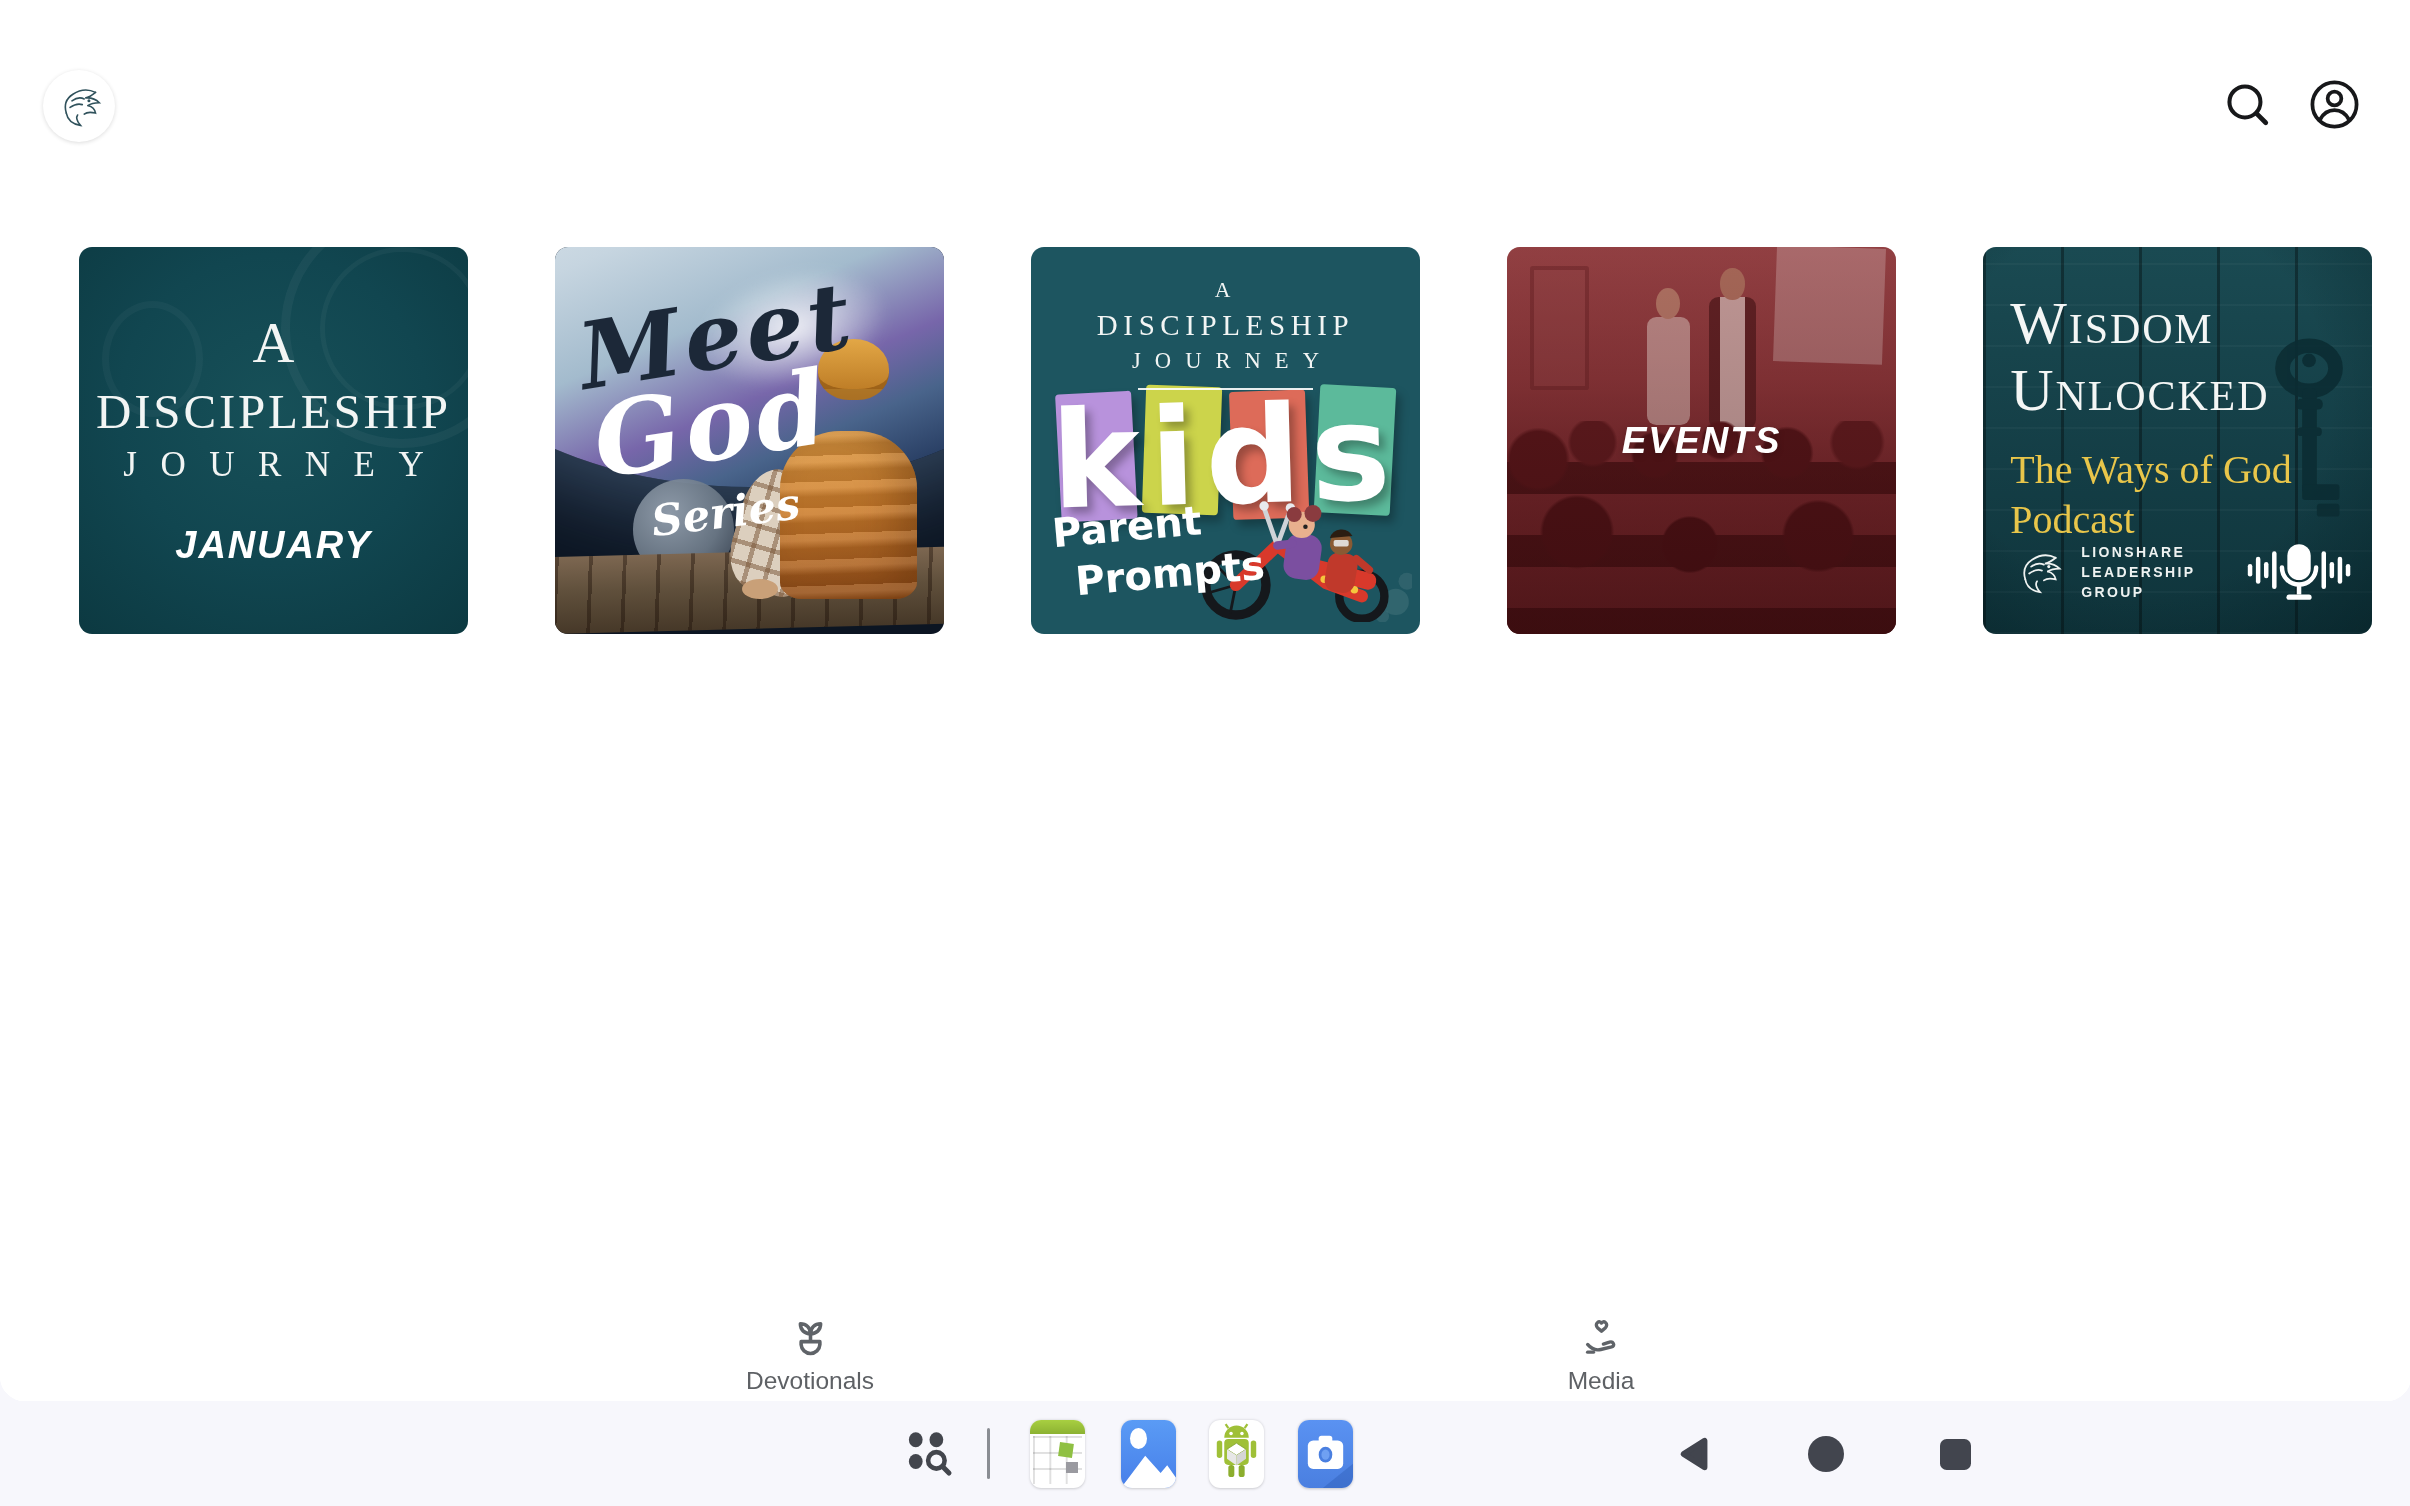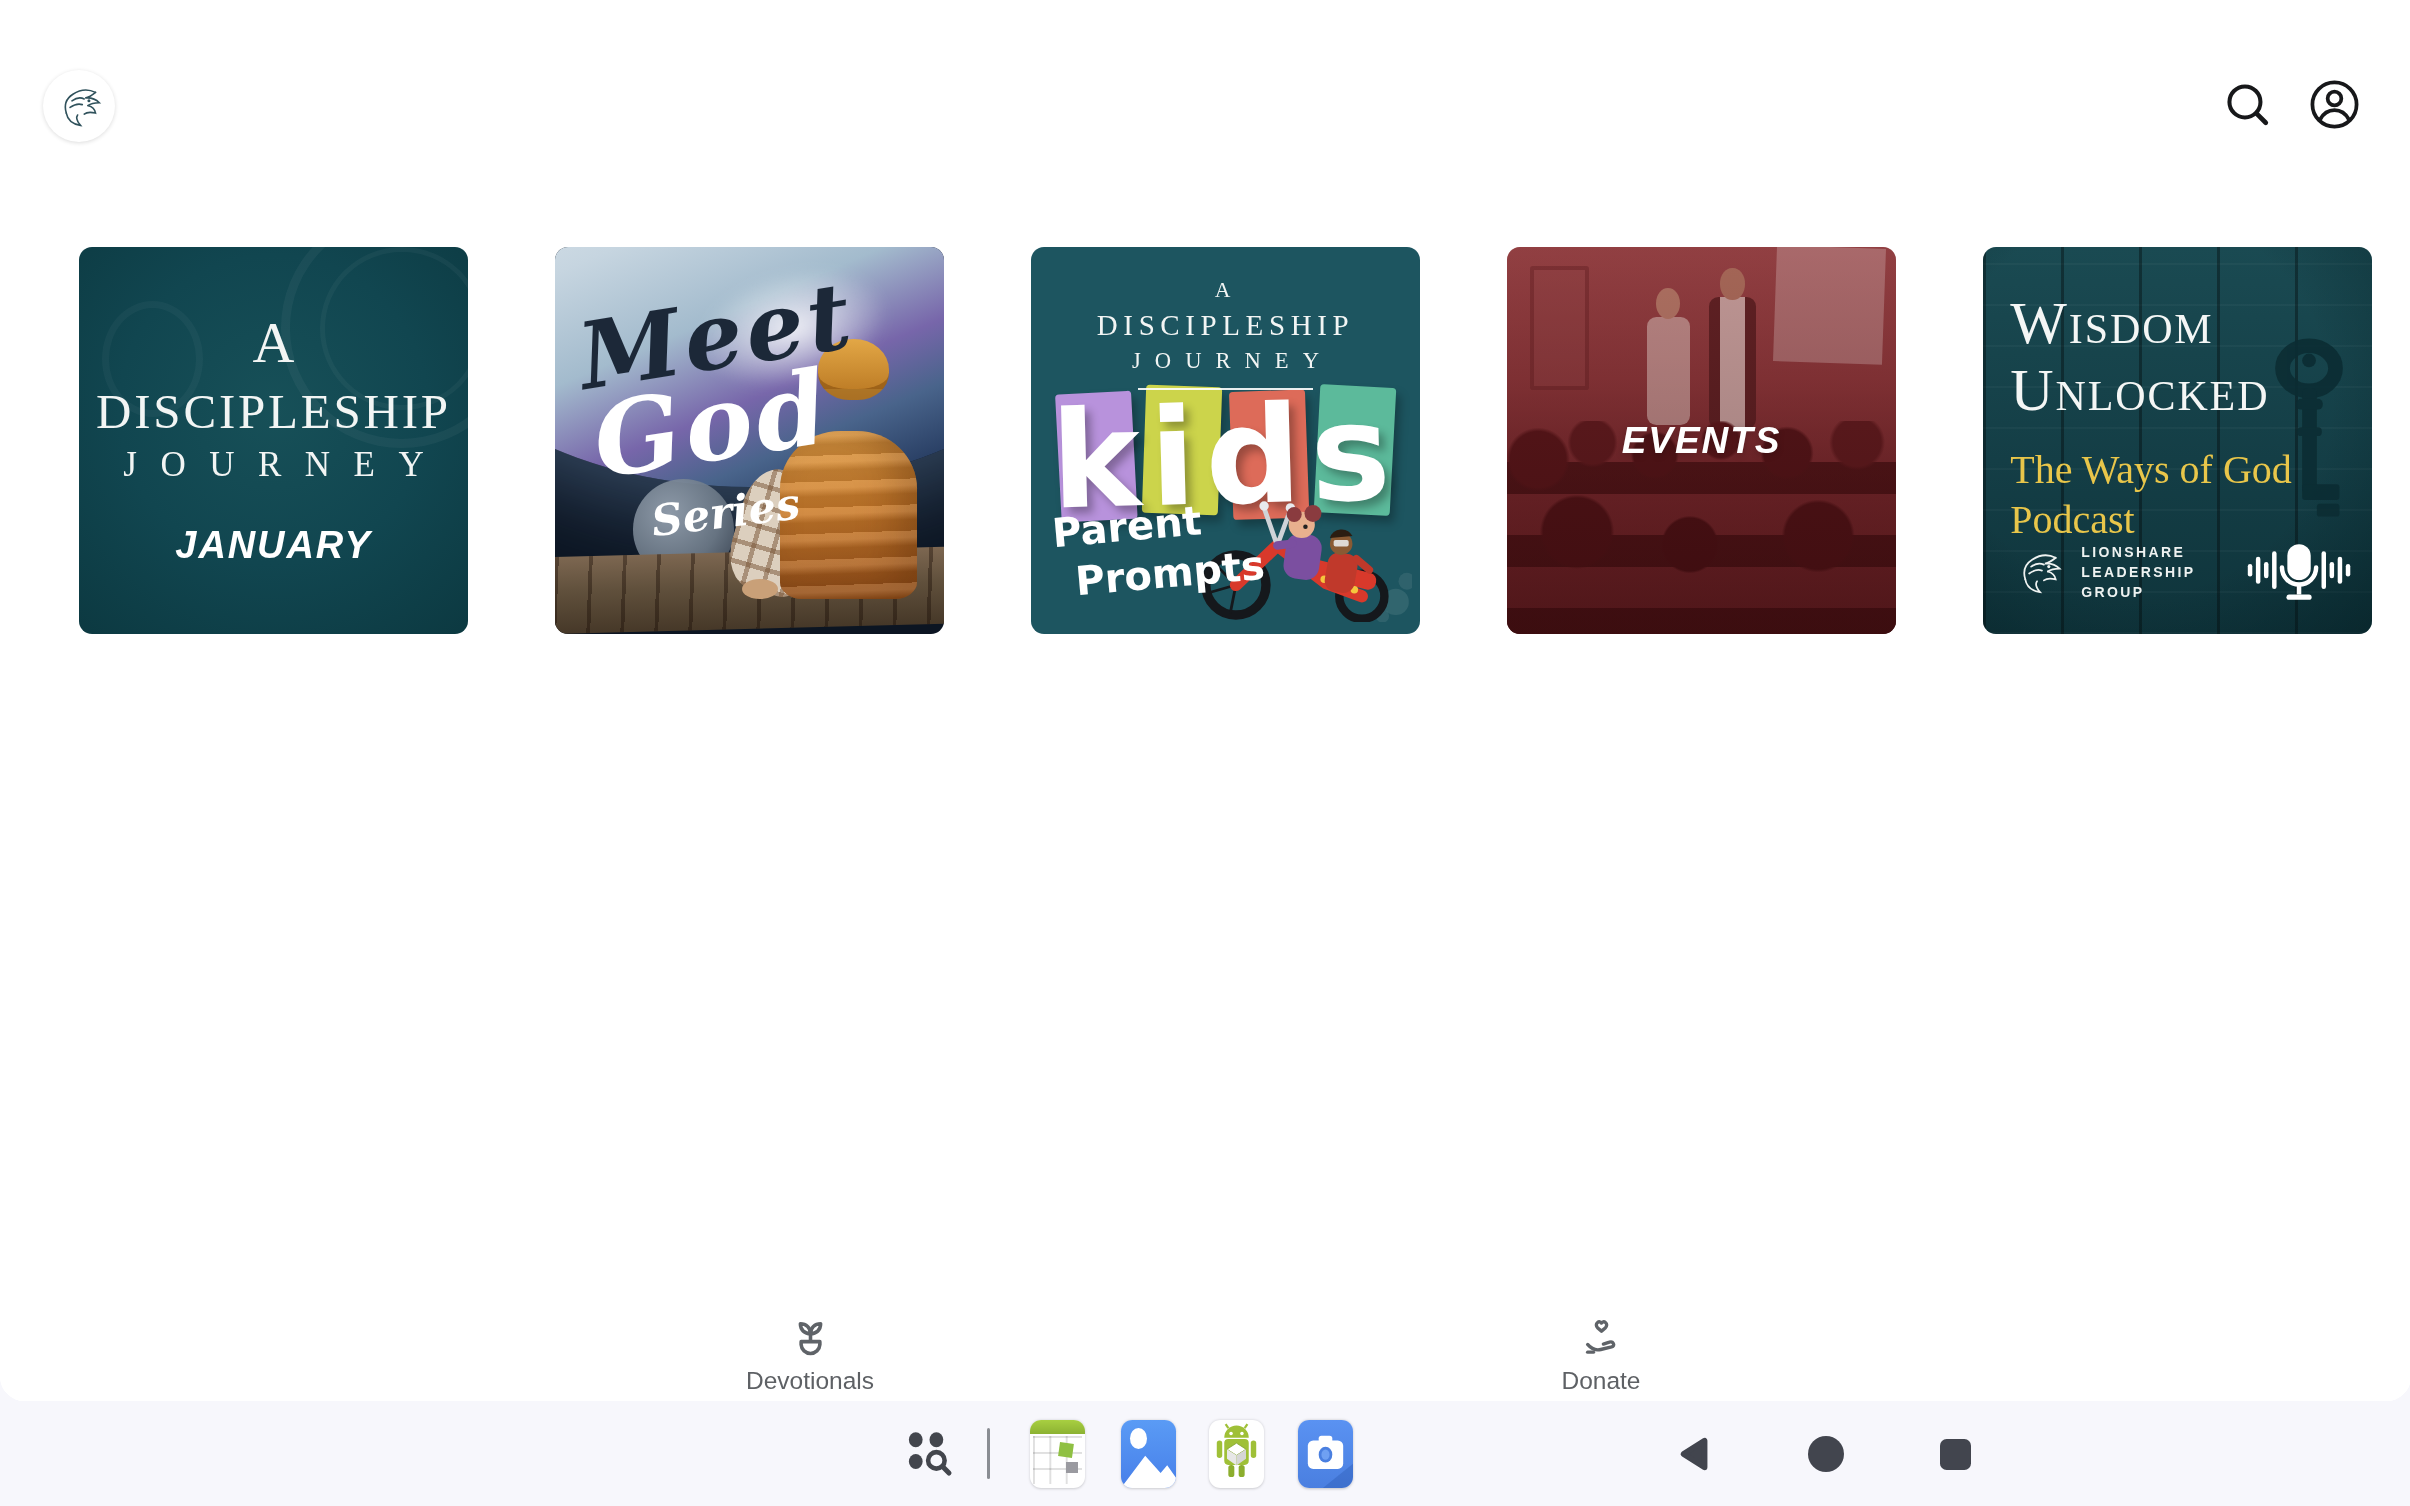--- a/index.html
+++ b/index.html
@@ -431,21 +431,21 @@
         <span class="nav-label">Devotionals</span>
       </button>
 
 
       <button class="nav-item">
         <svg width="45" height="45" viewBox="0 0 24 24">
           <path d="M12 8.6 10 6.9C9 6 9 4.7 9.9 4c.8-.7 1.7-.4 2.1.3.4-.7 1.3-1 2.1-.3.9.7.9 2-.1 2.9z" fill="none" stroke="currentColor" stroke-width="1.8" stroke-linejoin="round"></path>
           <path d="M4.6 15.7c2 2.4 4.4 3.3 7 2.7l5.8-1.4c1-.3 1.4-1.1.9-1.9-.4-.7-1.3-.9-2.1-.6l-3.2 1" fill="none" stroke="currentColor" stroke-width="1.8" stroke-linecap="round" stroke-linejoin="round"></path>
           <path d="M4.6 19.8h3.1" fill="none" stroke="currentColor" stroke-width="1.8" stroke-linecap="round"></path>
         </svg>
-        <span class="nav-label">Donate</span>
+        <span class="nav-label">Media</span>
       </button>
 
     </div>
   </nav>
 </div>
 
 <div class="taskbar">
 
   <button class="tb-btn" style="left:902px; top:24.5px;">
     <svg width="55" height="55" viewBox="0 0 48 48">

